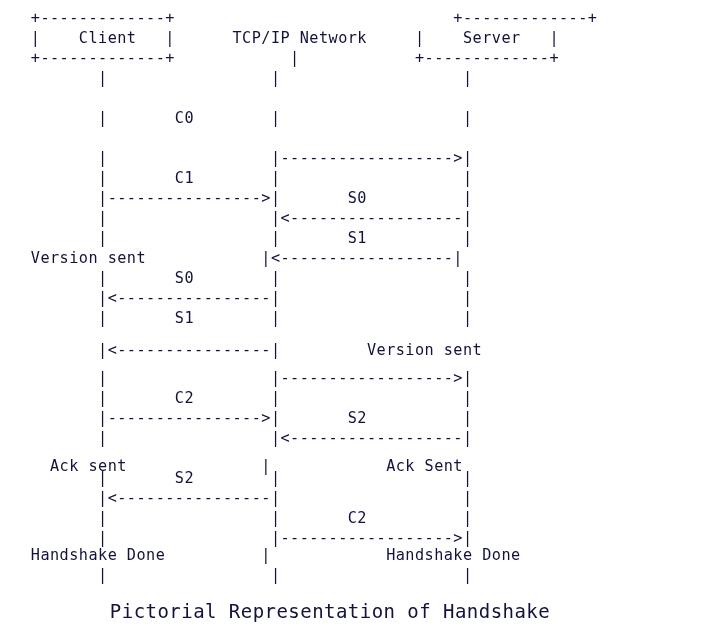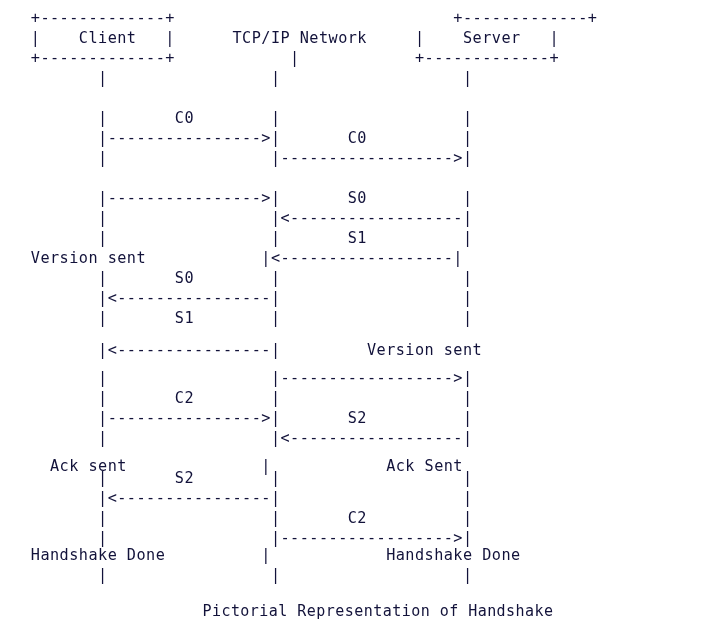--- a/index.html
+++ b/index.html
@@ -41,38 +41,37 @@
 
   .title-row {
     position: absolute;
     left: 0;
     width: 660px;
     height: 22px;
     line-height: 22px;
     white-space: pre;
     text-align: center;
     font-family: "DejaVu Sans Mono", "Liberation Mono", monospace;
-    font-size: 15px;
+    font-size: 19px;
     letter-spacing: 0.46px;
     color: #12123a;
-    margin-left: 48px;
   }
 </style>
 </head>
 <body>
 
 <div id="diagram">
 
   <div class="ascii-row" style="top:8px">   +-------------+                             +-------------+</div>
   <div class="ascii-row" style="top:28px">   |    Client   |      TCP/IP Network     |    Server   |</div>
   <div class="ascii-row" style="top:48px">   +-------------+            |            +-------------+</div>
   <div class="ascii-row" style="top:68px">          |                 |                   |</div>
   <div class="ascii-row" style="top:108px">          |       C0        |                   |</div>
-  <div class="ascii-row" style="top:128px">          |----------------&gt;|       C0          |</div>
   <div class="ascii-row" style="top:148px">          |                 |------------------&gt;|</div>
+  <div class="ascii-row" style="top:168px">          |       C1        |                   |</div>
   <div class="ascii-row" style="top:188px">          |----------------&gt;|       S0          |</div>
   <div class="ascii-row" style="top:208px">          |                 |&lt;------------------|</div>
   <div class="ascii-row" style="top:228px">          |                 |       S1          |</div>
   <div class="ascii-row" style="top:248px">   Version sent            |&lt;------------------|</div>
   <div class="ascii-row" style="top:268px">          |       S0        |                   |</div>
   <div class="ascii-row" style="top:288px">          |&lt;----------------|                   |</div>
   <div class="ascii-row" style="top:308px">          |       S1        |                   |</div>
   <div class="ascii-row" style="top:340px">          |&lt;----------------|         Version sent</div>
   <div class="ascii-row" style="top:368px">          |                 |------------------&gt;|</div>
   <div class="ascii-row" style="top:388px">          |       C2        |                   |</div>

